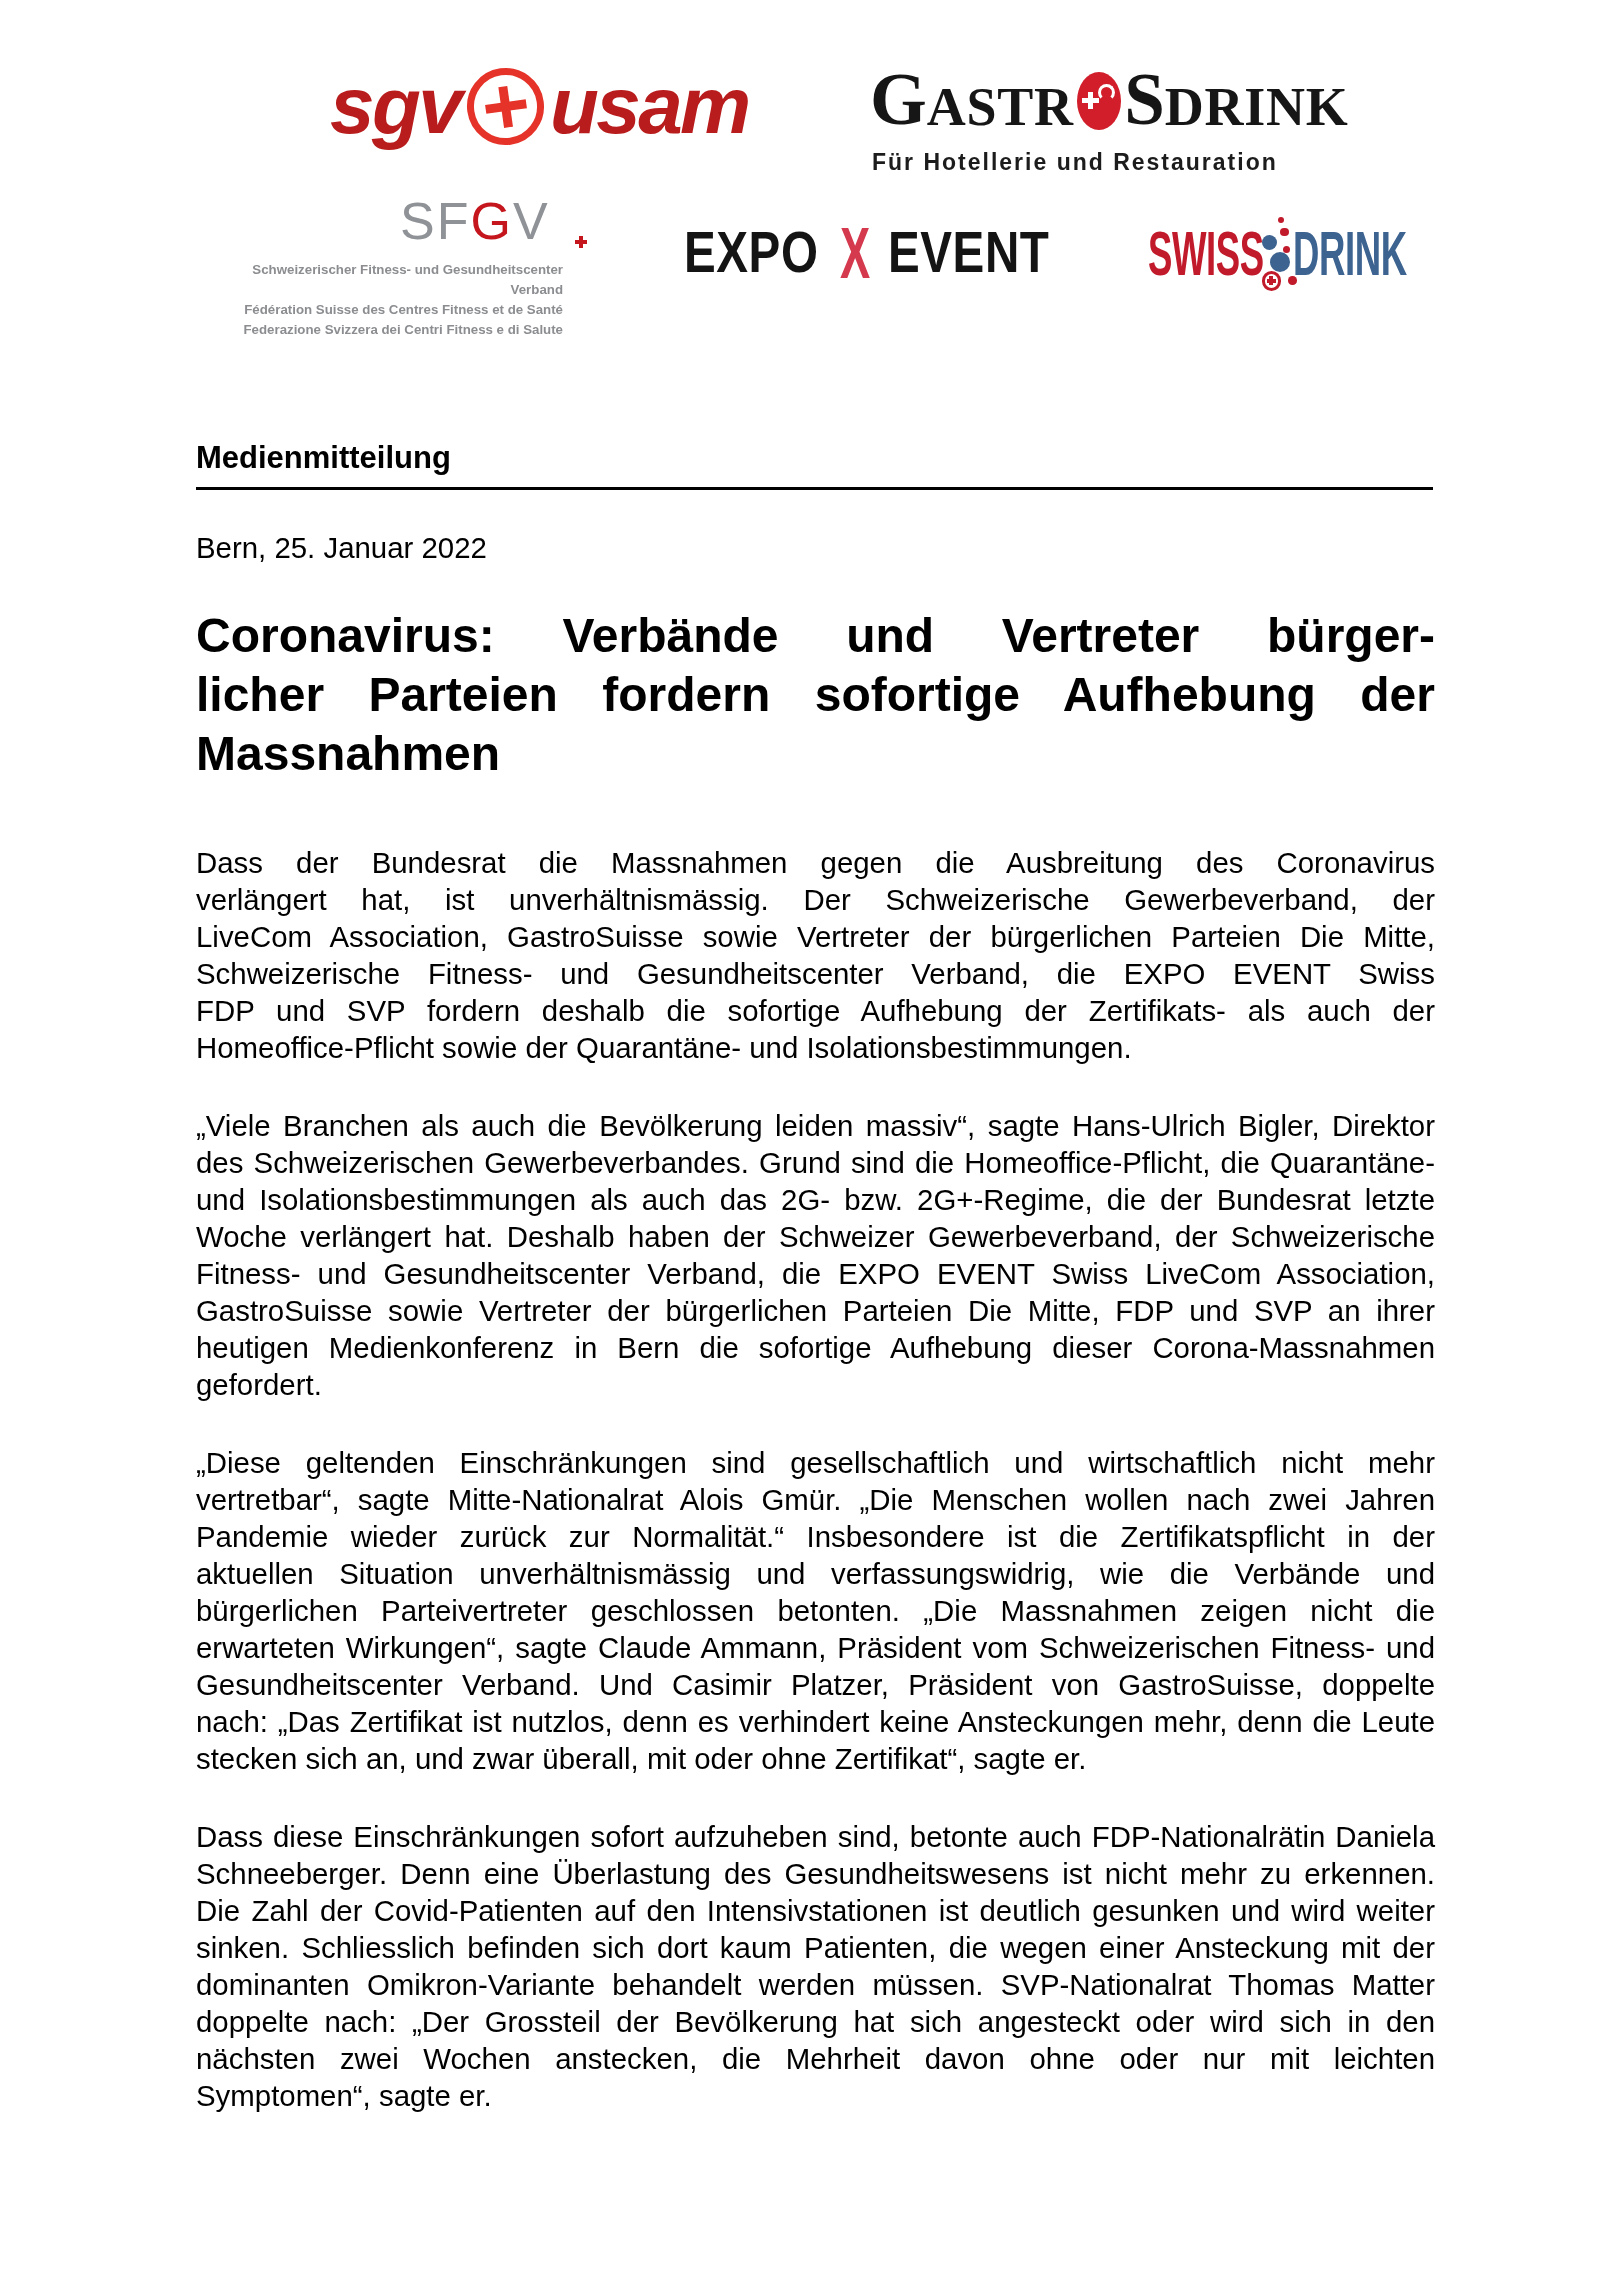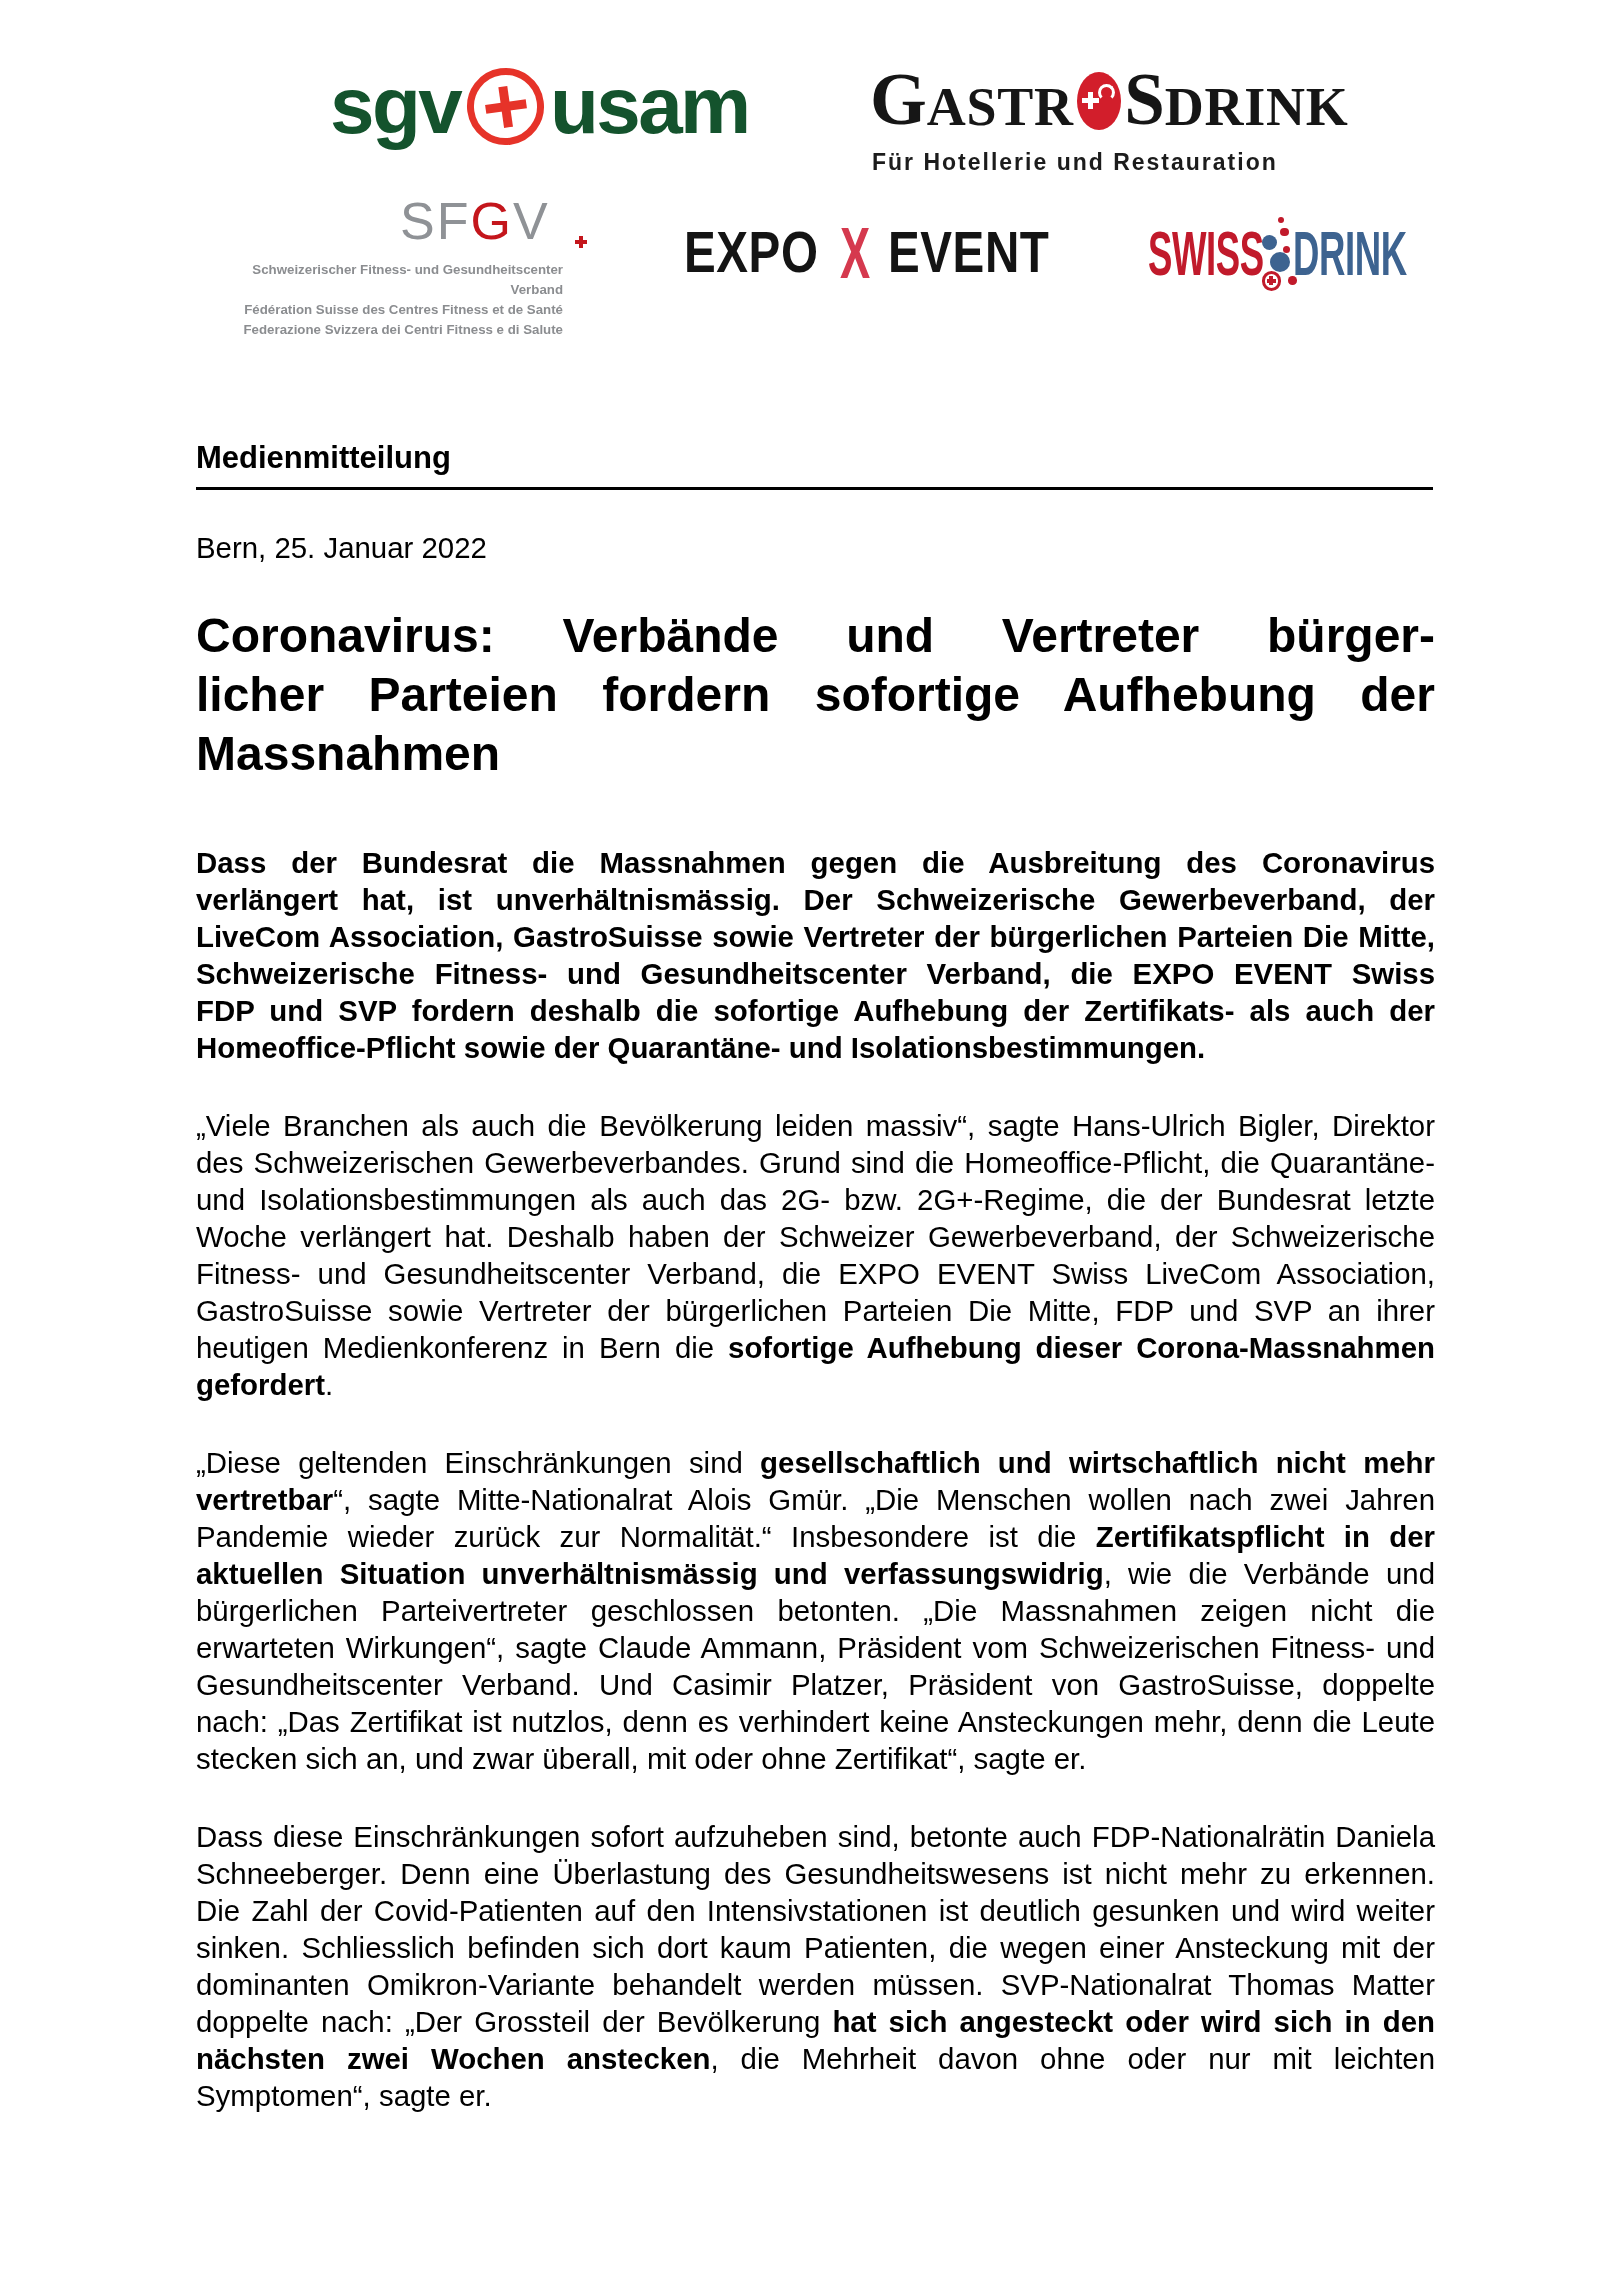--- a/index.html
+++ b/index.html
@@ -9,22 +9,22 @@
     font-family:"Liberation Sans", sans-serif; color:#000;
     overflow:hidden;
   }
 
   
   .logo-sgv {
     position:absolute; left:330px; top:60px; height:92px;
     display:flex; align-items:center;
   }
   .sgv-txt {
-    font-size:80px; font-weight:bold; 
-    color:#14532d; letter-spacing:-2.6px; line-height:1;text-align:center;
+    font-size:80px; font-weight:bold; font-style:italic;
+    color:#b91c1c; letter-spacing:-2.6px; line-height:1;text-align:center;
   }
   .sgv-ring {
     position:relative; display:inline-block; width:77px; height:77px;
     border:7.9px solid #e63329; border-radius:50%; margin:0 6.5px;
     transform:rotate(-8deg);
   }
   .sgv-ring .bar1, .sgv-ring .bar2 {
     position:absolute; left:50%; top:50%; background:#e63329;
   }
   .sgv-ring .bar1 { width:41px; height:9.8px; transform:translate(-50%,-50%); }
@@ -132,21 +132,21 @@
   .t-line.last { text-align-last:left; }
 
   .article-body {
     position:absolute; left:196px; top:844px; width:1239px;
     font-size:29.4px;
   }
   .para { margin-bottom:41px; }
   .para.bold { font-weight:700; }
   .line { line-height:37px; text-align:justify; text-align-last:justify; }
   .line.last { text-align-last:left; }
-  .b { font-weight:700; }
+  .b { font-weight:400; }
 </style>
 </head>
 <body>
 
 <div class="page">
 
   <header>
 
     <div class="logo-sgv">
       <span class="sgv-txt">sgv</span>

